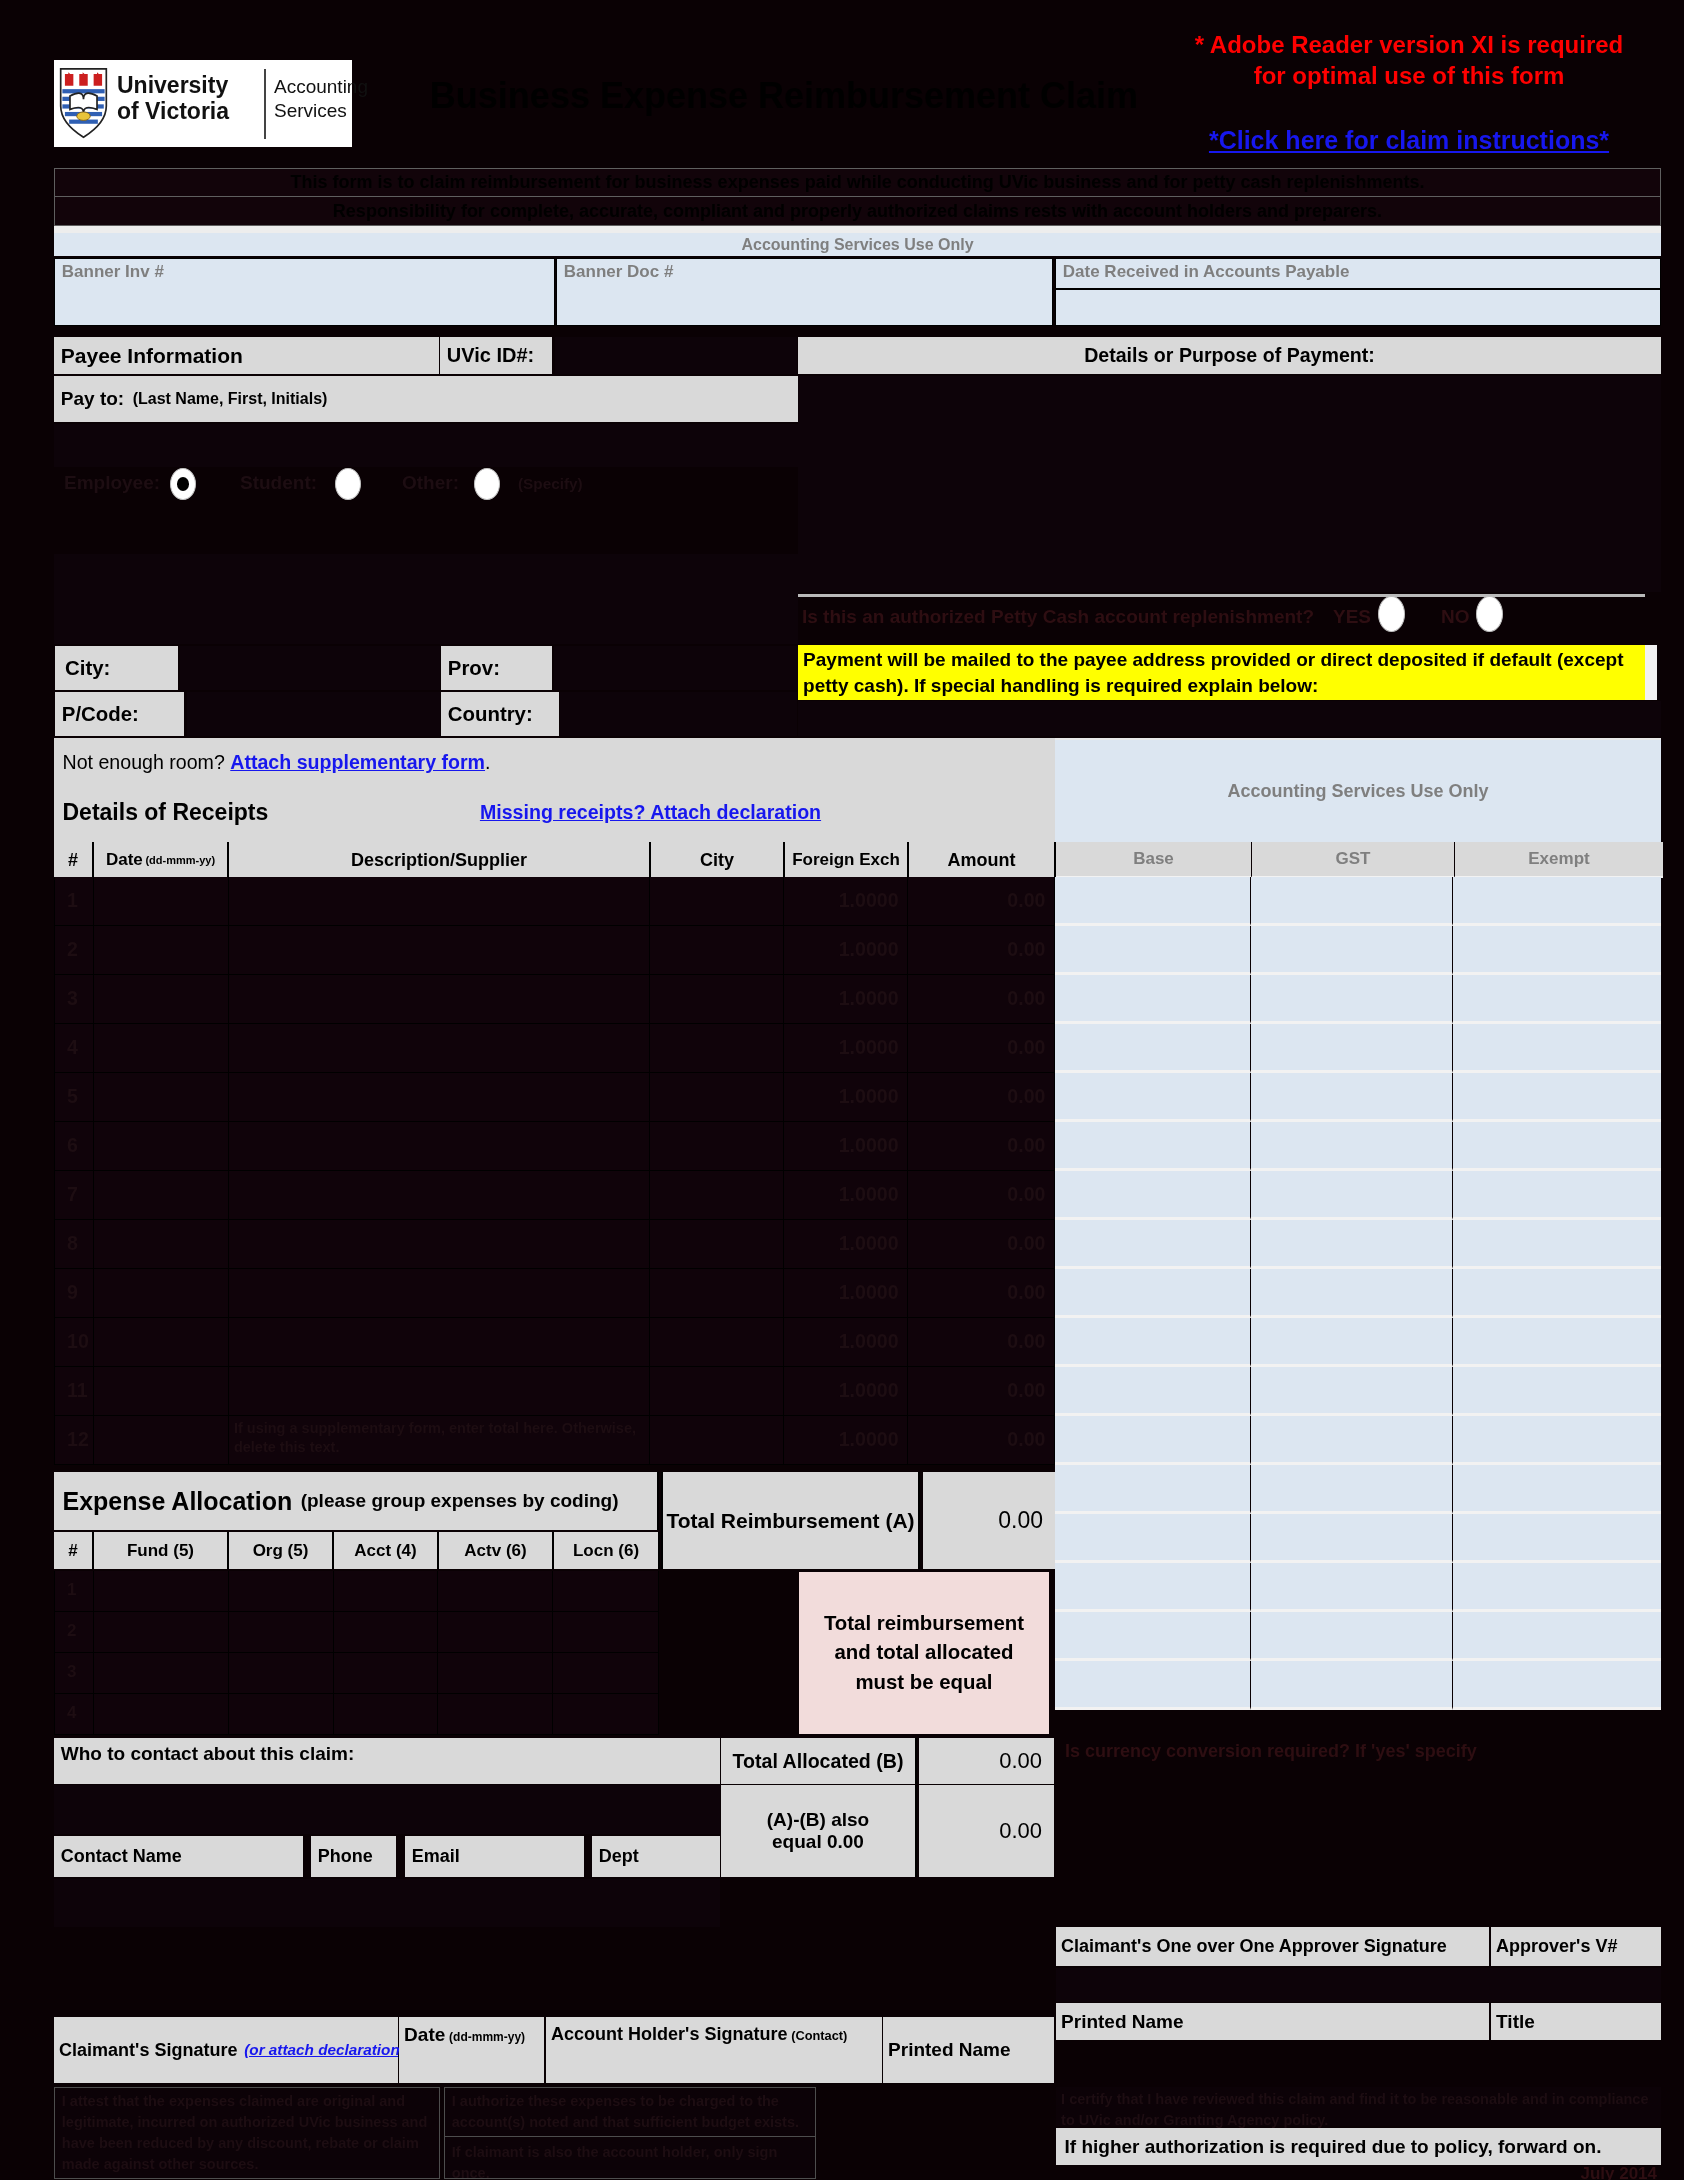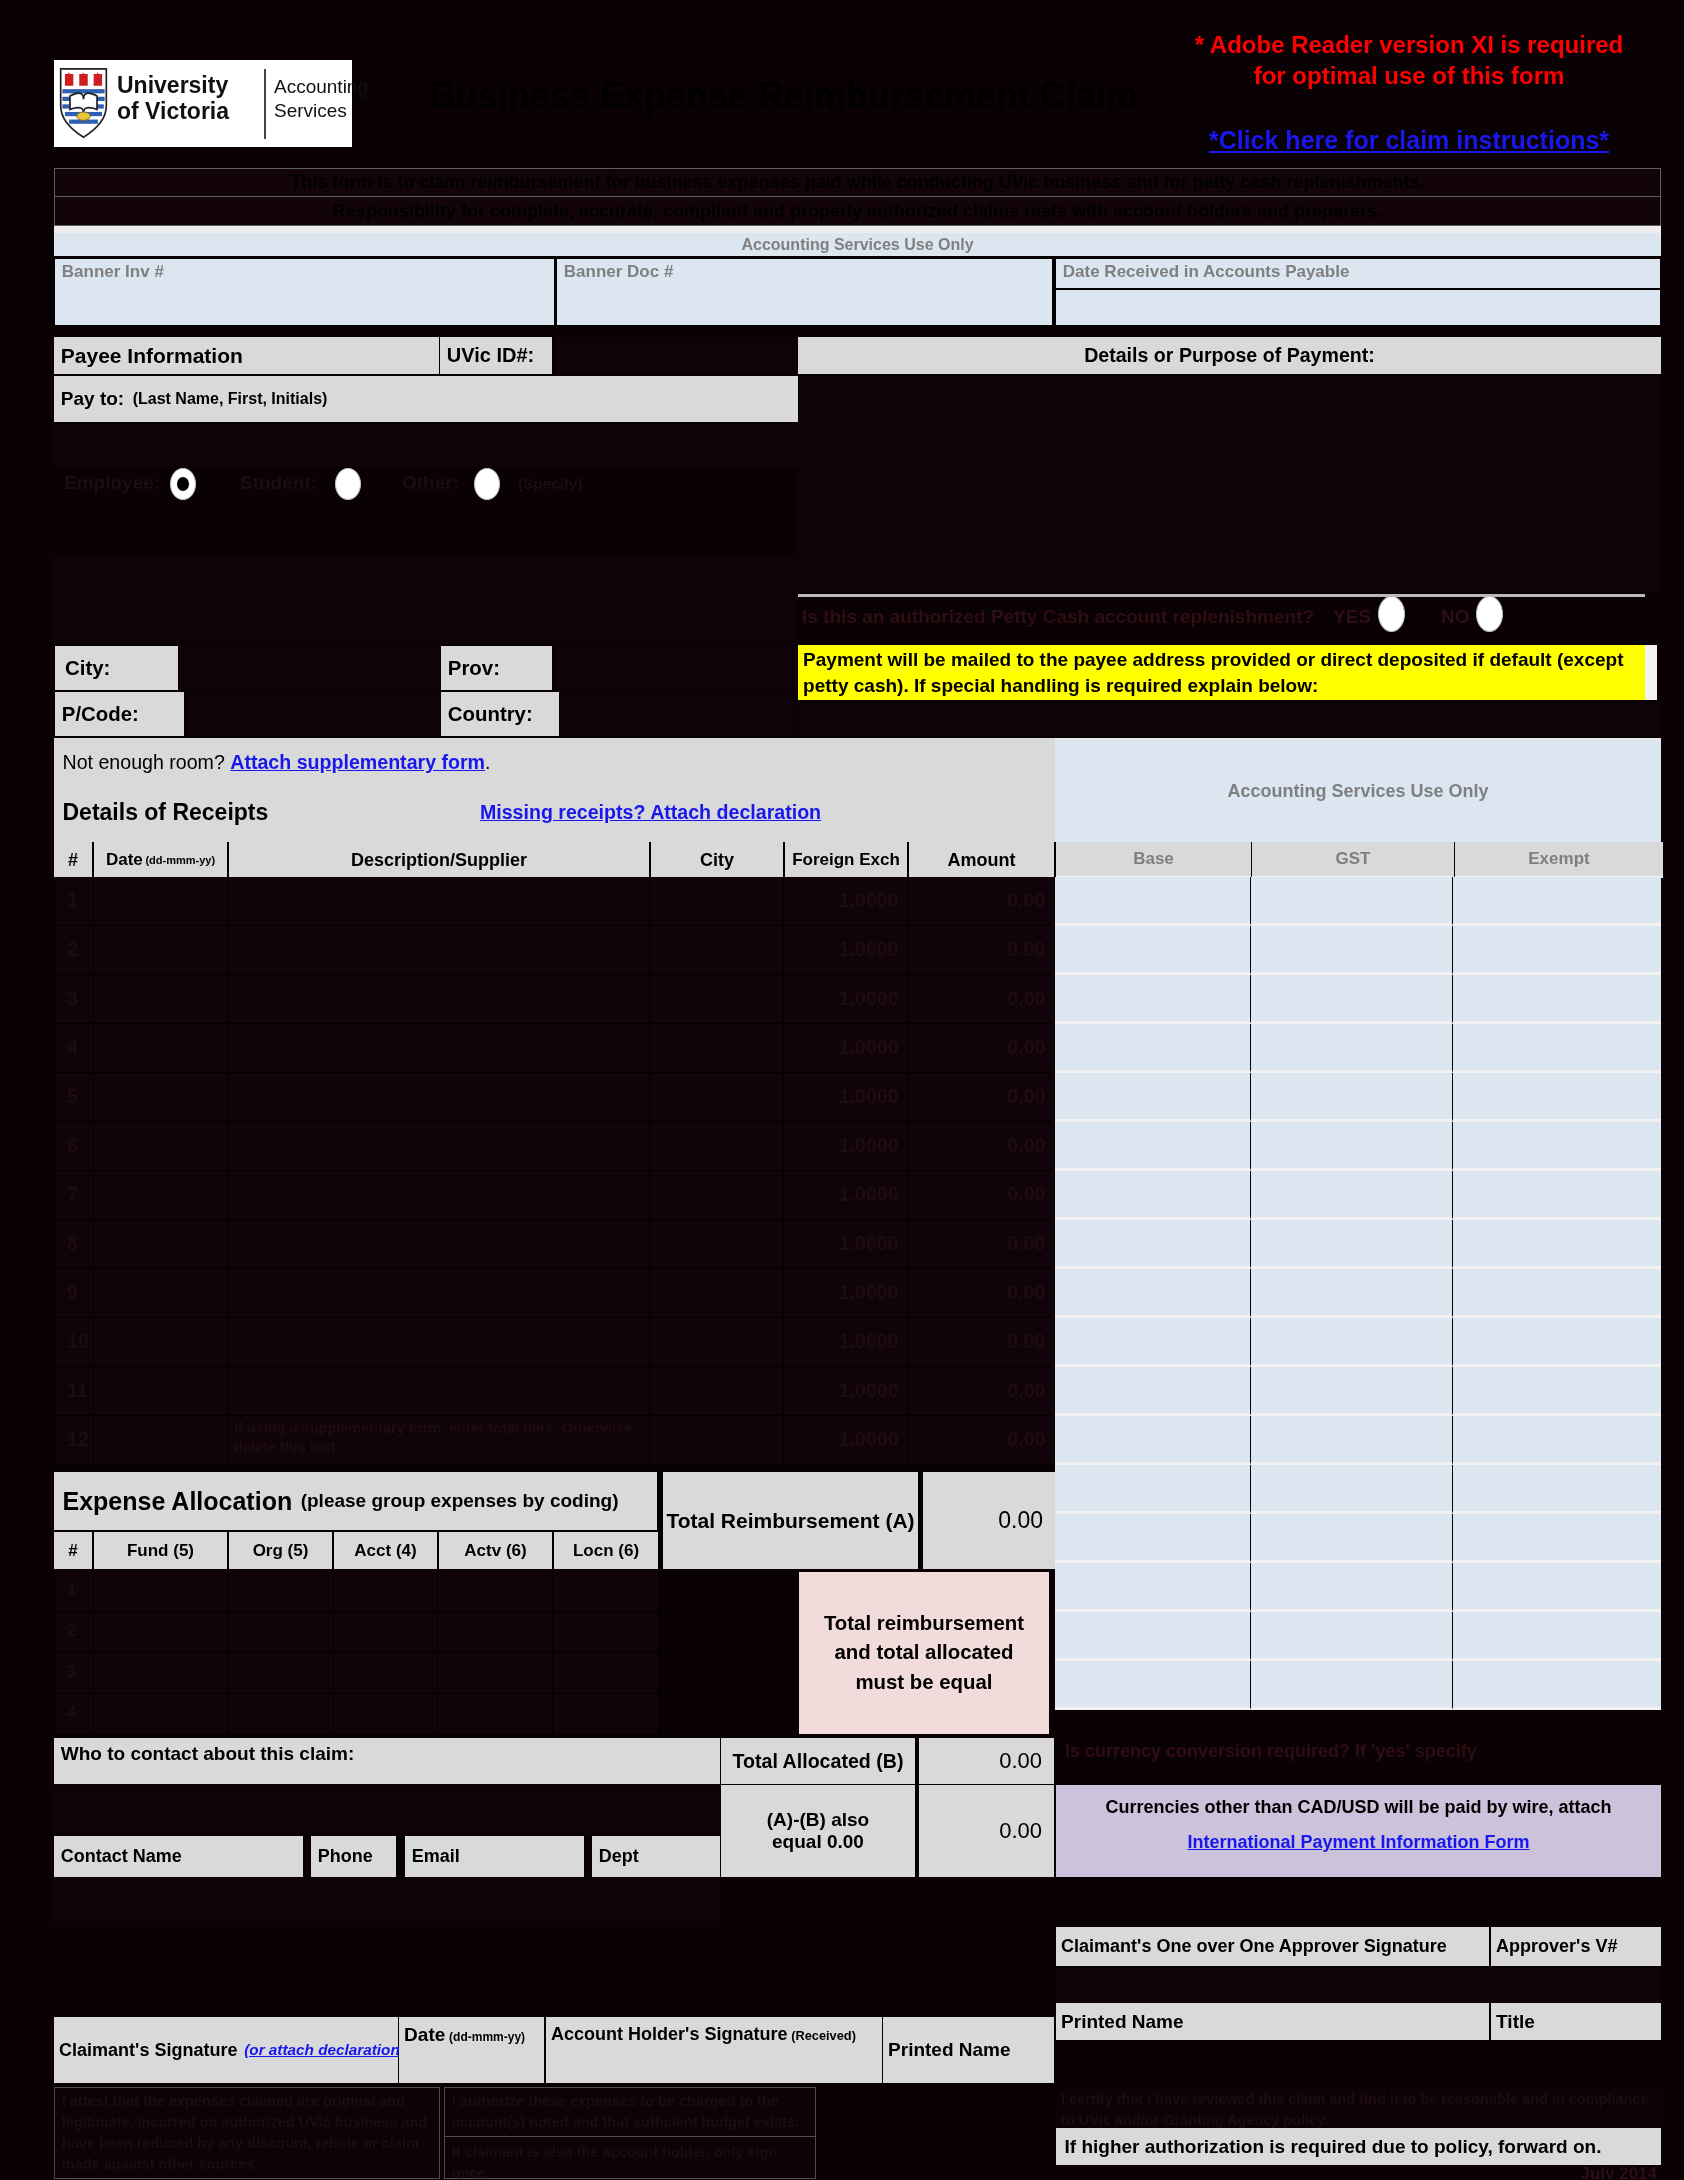--- a/index.html
+++ b/index.html
@@ -425,24 +425,20 @@
   <span class="abs b hid2" style="left:1065px;top:1741px;font-size:18px;">Is currency conversion required? If 'yes' specify</span>
 
   <div class="abs dark" style="left:54px;top:1785px;width:666px;height:49px;"></div>
 
   <div class="abs gray b" style="left:721px;top:1785px;width:196px;height:92px;border-right:2.6px solid #000;font-size:19px;text-align:center;display:flex;flex-direction:column;justify-content:center;">
     <span>(A)-(B) also</span>
       <span>equal 0.00</span>
   </div>
   <div class="abs gray vc" style="left:919px;top:1785px;width:135px;height:92px;font-size:22px;justify-content:flex-end;padding-right:12px;">0.00</div>
 
-  <div class="abs ctr" style="left:1056px;top:1785px;width:605px;height:92px;background:#cdc2db;padding-top:12px;">
-    <div class="b blk" style="font-size:18px;">Currencies other than CAD/USD will be paid by wire, attach</div>
-    <div style="margin-top:13.6px;font-size:18px;"><a class="link">International Payment  Information Form</a></div>
-  </div>
 
   <div class="abs gray b vc" style="left:54px;top:1836px;width:249px;height:41px;font-size:18px;padding-left:6.8px;">Contact Name</div>
   <div class="abs gray b vc" style="left:311px;top:1836px;width:85px;height:41px;font-size:18px;padding-left:6.8px;">Phone</div>
   <div class="abs gray b vc" style="left:405px;top:1836px;width:179px;height:41px;font-size:18px;padding-left:6.8px;">Email</div>
   <div class="abs gray b vc" style="left:592px;top:1836px;width:128px;height:41px;font-size:18px;padding-left:6.8px;">Dept</div>
   <div class="abs dark" style="left:54px;top:1879px;width:666px;height:48px;"></div>
 
   <div class="abs gray b vc" style="left:1056px;top:1927px;width:433px;height:39px;font-size:18px;padding-left:5.1px;">Claimant's One over One Approver Signature</div>
   <div class="abs gray b vc" style="left:1491px;top:1927px;width:170px;height:39px;font-size:18px;padding-left:5.1px;">Approver's V#</div>
   <div class="abs dark" style="left:1056px;top:1968px;width:605px;height:34px;"></div>
@@ -452,21 +448,21 @@
   <div class="abs gray vc" style="left:54px;top:2017px;width:344px;height:66px;padding-left:5.1px;white-space:nowrap;">
     <span class="b" style="font-size:18px;">Claimant's Signature</span>
     <a class="link" style="font-size:15.3px;font-style:italic;margin-left:6.8px;">(or attach declaration)</a>
   </div>
   <div class="abs gray" style="left:399px;top:2017px;width:145px;height:66px;padding:6.8px 0 0 5.1px;">
     <span class="b" style="font-size:19px;">Date</span>
     <span class="b" style="font-size:12px;">(dd-mmm-yy)</span>
   </div>
   <div class="abs gray" style="left:546px;top:2017px;width:336px;height:66px;padding:6.8px 0 0 5.1px;white-space:nowrap;">
     <span class="b" style="font-size:18px;">Account Holder's Signature</span>
-    <span class="b" style="font-size:12.8px;">(Received)</span>
+    <span class="b" style="font-size:12.8px;">(Contact)</span>
   </div>
   <div class="abs gray b vc" style="left:883px;top:2017px;width:171px;height:66px;font-size:19px;padding-left:5.1px;">Printed Name</div>
 
   <div class="abs b hid" style="left:54px;top:2087px;width:386px;height:92px;border:1.7px solid #4d4d4d;font-size:14.5px;line-height:1.45;padding:3.4px 6.8px;background:#0c0207;">I attest that the expenses claimed are original and legitimate, incurred on authorized UVic business and have been reduced by any discount, rebate or claim made against other sources.</div>
   <div class="abs" style="left:444px;top:2087px;width:372px;height:92px;border:1.7px solid #4d4d4d;background:#0c0207;box-sizing:border-box;">
     <div class="b hid" style="font-size:14.5px;line-height:1.45;padding:3.4px 6.8px;height:49px;border-bottom:1.7px solid #4d4d4d;box-sizing:border-box;">I authorize these expenses to be charged to the account(s) noted and that sufficient budget exists.</div>
     <div class="b hid" style="font-size:14.5px;line-height:1.45;padding:5.1px 6.8px;">If claimant is also the account holder, only sign once.</div>
   </div>
   <div class="abs b hid" style="left:1056px;top:2087px;width:605px;height:39px;font-size:14.5px;line-height:1.45;padding:1.7px 5.1px;background:#0c0207;">I certify that I have reviewed this claim and find it to be reasonable and in compliance to UVic and/or Granting Agency policy.</div>
 

